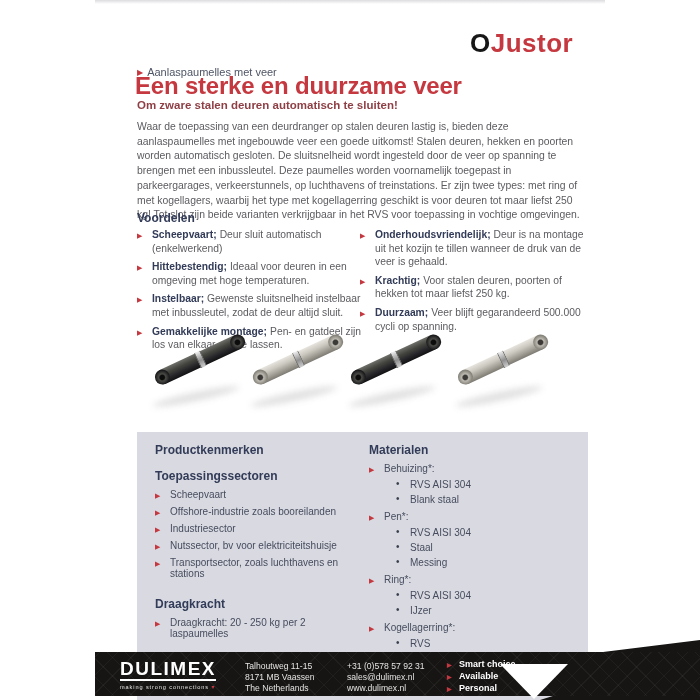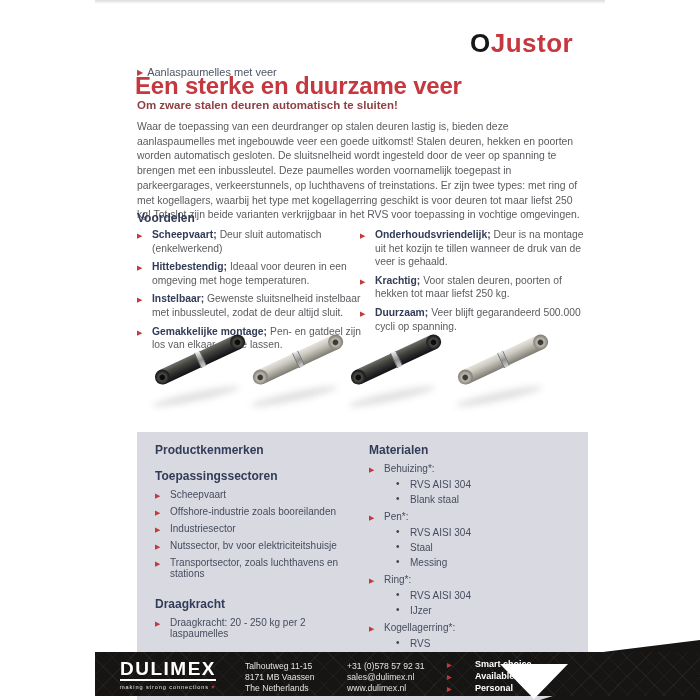--- a/index.html
+++ b/index.html
@@ -80,21 +80,21 @@
   .dlx{position:absolute;left:25px;top:7px;color:#fff;}
   .dlx .word{font-size:19px;font-weight:700;letter-spacing:1.5px;line-height:19px;}
   .dlx .rule{height:2px;background:#fff;margin-top:1px;}
   .dlx .tag{font-size:5.6px;letter-spacing:.9px;color:#e9e7e4;margin-top:2px;}
   .dlx .tag .tri{color:#c5383f;font-size:6px;}
 
   .fcol{position:absolute;top:9px;font-size:8.6px;line-height:10.9px;color:#e4e3e1;}
   .fcol-address{left:150px;}
   .fcol-contact{left:252px;}
   .fusps{position:absolute;left:352px;top:8px;list-style:none;margin:0;padding:0;}
-  .fusps li{position:relative;padding-left:28px;margin-bottom:2.5px;font-size:9px;font-weight:700;color:#fff;line-height:9.5px;}
+  .fusps li{position:relative;padding-left:12px;margin-bottom:2.5px;font-size:9px;font-weight:700;color:#fff;line-height:9.5px;}
   .fusps .arr{position:absolute;left:0;top:1px;color:#c5383f;font-size:6px;}
 </style>
 </head>
 <body>
 
 <div class="page">
   <div class="top-edge"></div>
 
   <div class="justor">
     <span class="o">O</span><span class="txt">Justor</span>

